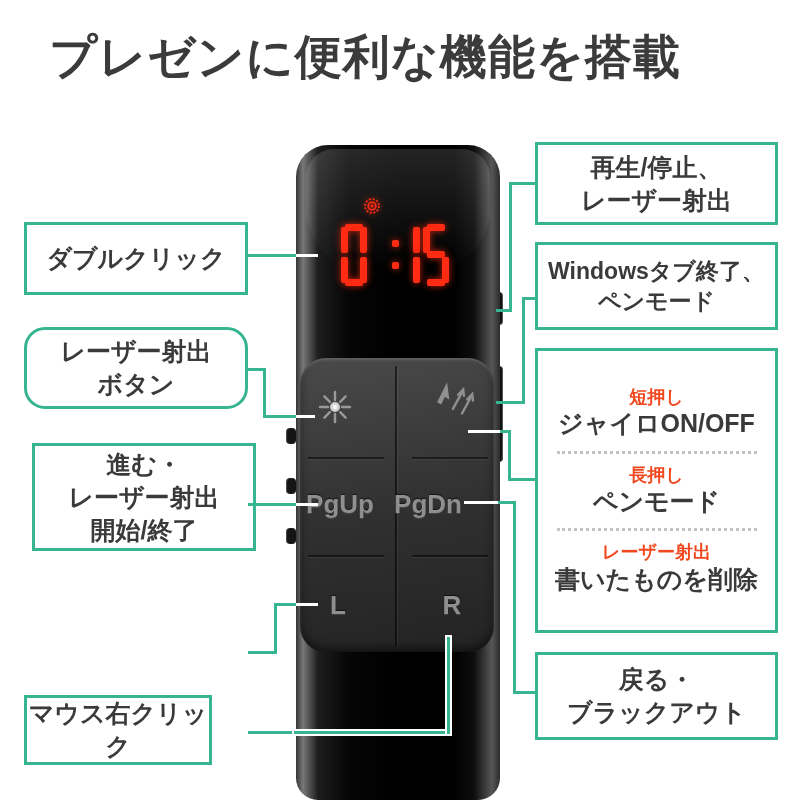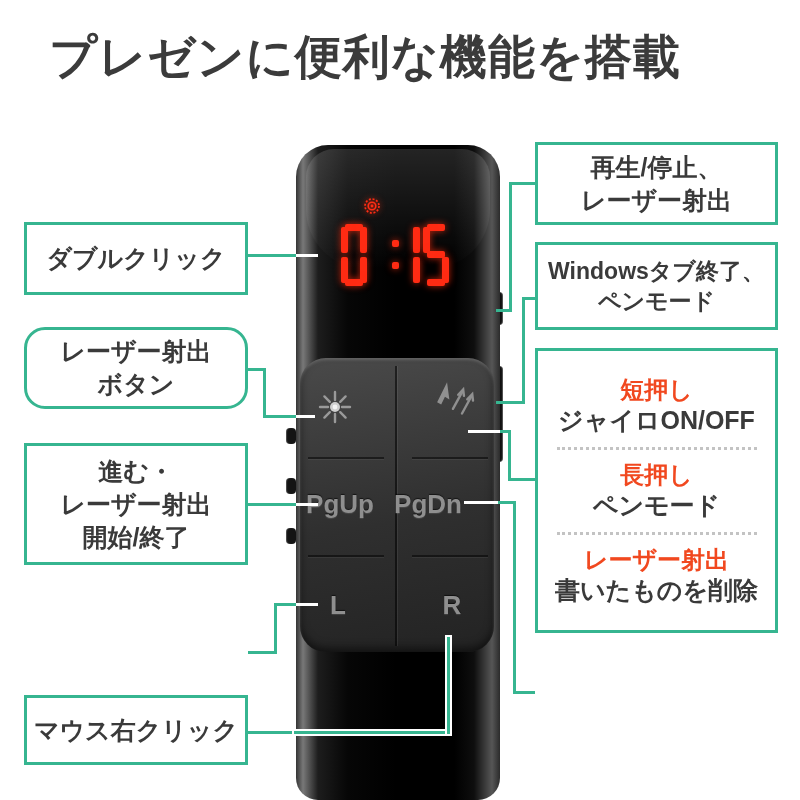--- a/index.html
+++ b/index.html
@@ -75,29 +75,29 @@
   .icon-pen{left:432px;top:377px}
   
   .box{
     position:absolute;background:#fff;border:3px solid #36b590;z-index:4;
     display:flex;flex-direction:column;justify-content:center;align-items:center;
     text-align:center;font-weight:700;color:#3a3a3a;box-sizing:border-box;
   }
   .box .bl{font-size:25px;line-height:1.32;}
   .bx-timer {left:24px; top:222px;width:224px;height:73px;}
   .bx-laser {left:24px; top:327px;width:224px;height:82px;border-radius:21px;}
-  .bx-fwd   {left:24px; top:443px;width:224px;height:122px;}
+  .bx-fwd   {left:32px; top:443px;width:224px;height:108px;}
   .bx-ml    {left:24px; top:602px;width:224px;height:70px;}
-  .bx-mr    {left:24px; top:695px;width:224px;height:70px;align-items:center;}
+  .bx-mr    {left:24px; top:695px;width:188px;height:70px;align-items:center;}
   .bx-play  {left:535px;top:142px;width:243px;height:83px;}
   .bx-win   {left:535px;top:242px;width:243px;height:88px;}
   .bx-multi {left:535px;top:348px;width:243px;height:285px;padding:10px 0;}
   .bx-back  {left:535px;top:652px;width:243px;height:88px;}
   .bx-win .bl{font-size:23px;}
-  .multi-label{font-size:24px;font-weight:700;color:#f1481f;line-height:1.25;}
+  .multi-label{font-size:18px;font-weight:700;color:#f1481f;line-height:1.25;}
   .multi-desc{font-size:25px;font-weight:700;color:#3a3a3a;line-height:1.25;}
   .dotted-sep{width:200px;border-top:3px dotted #c3c3c3;margin:11px auto 10px auto;}
   
   .ln{position:absolute;background:#36b590;z-index:5;}
   .lnw{position:absolute;background:#ffffff;z-index:6;}
   .lno{box-shadow:0 0 0 2px #fff;}
   .h{height:3px}.v{width:3px}
 </style>
 </head>
 <body>
@@ -249,14 +249,18 @@
   <div class="box bx-multi">
     <div class="multi-label">短押し</div>
     <div class="multi-desc">ジャイロON/OFF</div>
     <div class="dotted-sep"></div>
     <div class="multi-label">長押し</div>
     <div class="multi-desc">ペンモード</div>
     <div class="dotted-sep"></div>
     <div class="multi-label">レーザー射出</div>
     <div class="multi-desc">書いたものを削除</div>
   </div>
+  <div class="box bx-back">
+    <div class="bl">戻る・</div>
+    <div class="bl">ブラックアウト</div>
+  </div>
 
 </div>
 
 </body></html>

